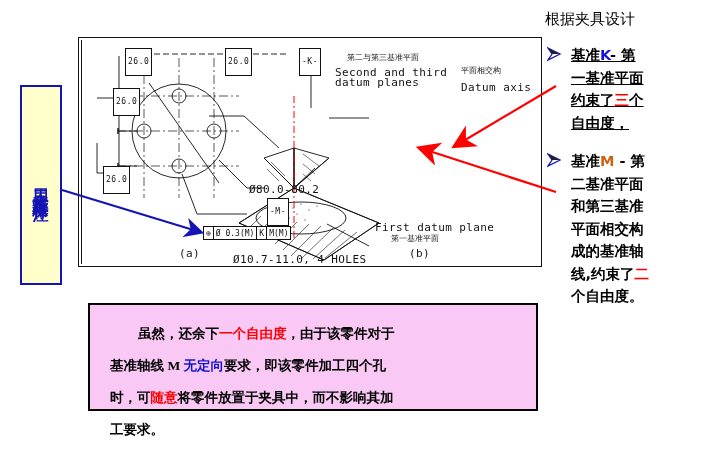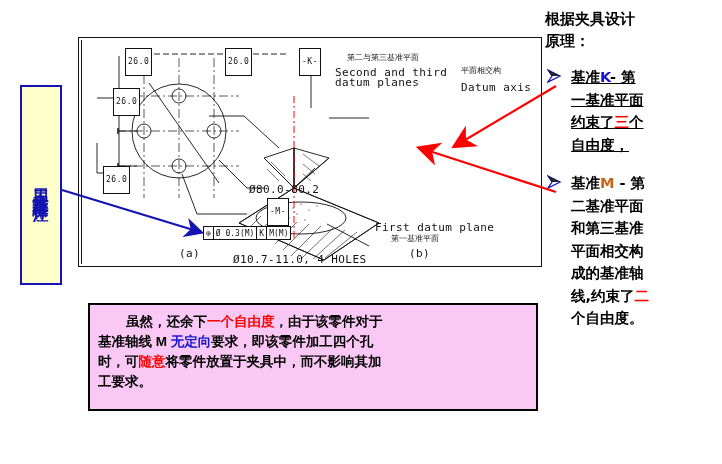--- a/index.html
+++ b/index.html
@@ -58,34 +58,34 @@
   
   #draw-svg{position:absolute;left:0;top:0;width:464px;height:230px;}
 
   
   #pink-box{
     position:absolute;left:88px;top:303px;width:450px;height:108px;
     background:#f9c8f4;border:2px solid #000;box-sizing:border-box;
     padding:7px 8px 0 8px;
   }
   #pink-box p{
-    margin:0;font-size:13.5px;line-height:20px;font-weight:bold;color:#000;
-    font-family:Liberation Sans, sans-serif;text-indent:0;
+    margin:12px;font-size:13.5px;line-height:20px;font-weight:bold;color:#000;
+    font-family:Liberation Serif, serif;text-indent:0;
   }
   #pink-box .red{color:#ff0000;}
   #pink-box .blue{color:#1414d2;}
   #pink-box .ind{display:inline-block;width:28px;}
 
   
   #right-col{
     position:absolute;left:545px;top:8px;width:175px;
     font-family:"DejaVu Sans","Liberation Sans",sans-serif;
   }
   #right-col .heading{
-    font-size:15px;font-weight:bold;color:#000;line-height:22px;
+    font-size:15px;font-weight:normal;color:#000;line-height:22px;
     letter-spacing:0px;
   }
   .bullet-row{position:relative;margin-top:10px;padding-left:26px;}
   .bullet-glyph{
     position:absolute;left:2px;top:2px;width:18px;height:16px;
   }
   .bullet-text{
     font-size:14.5px;font-weight:bold;line-height:22.5px;color:#000;
   }
   .bullet-text .red{color:#ff0000;}
@@ -245,21 +245,20 @@
     <p>
       <span>时，可</span><span class="red">随意</span><span>将零件放置于夹具中，而不影响其加</span>
     </p>
     <p>
       <span>工要求。</span>
     </p>
   </div>
 
   <div id="right-col">
     <div class="heading">根据夹具设计</div>
-    <div class="heading">原理：</div>
 
     <div class="bullet-row" style="margin-top:14px;text-decoration:underline;">
       <svg class="bullet-glyph" viewBox="0 0 18 16">
         <path d="M1,2 L13,8 L1,14 L5,8 Z" fill="#ffffff" stroke="#1414b4" stroke-width="1.3"></path>
         <path d="M1,2 L13,8 L5,8 Z" fill="#222"></path>
       </svg>
       <div class="bullet-text">
         <span>基准</span><span class="blue">K</span><span>- 第</span><br>
         <span>一基准平面</span><br>
         <span style="white-space:pre-line">约束了</span><span class="red">三</span><span>个</span><br>

